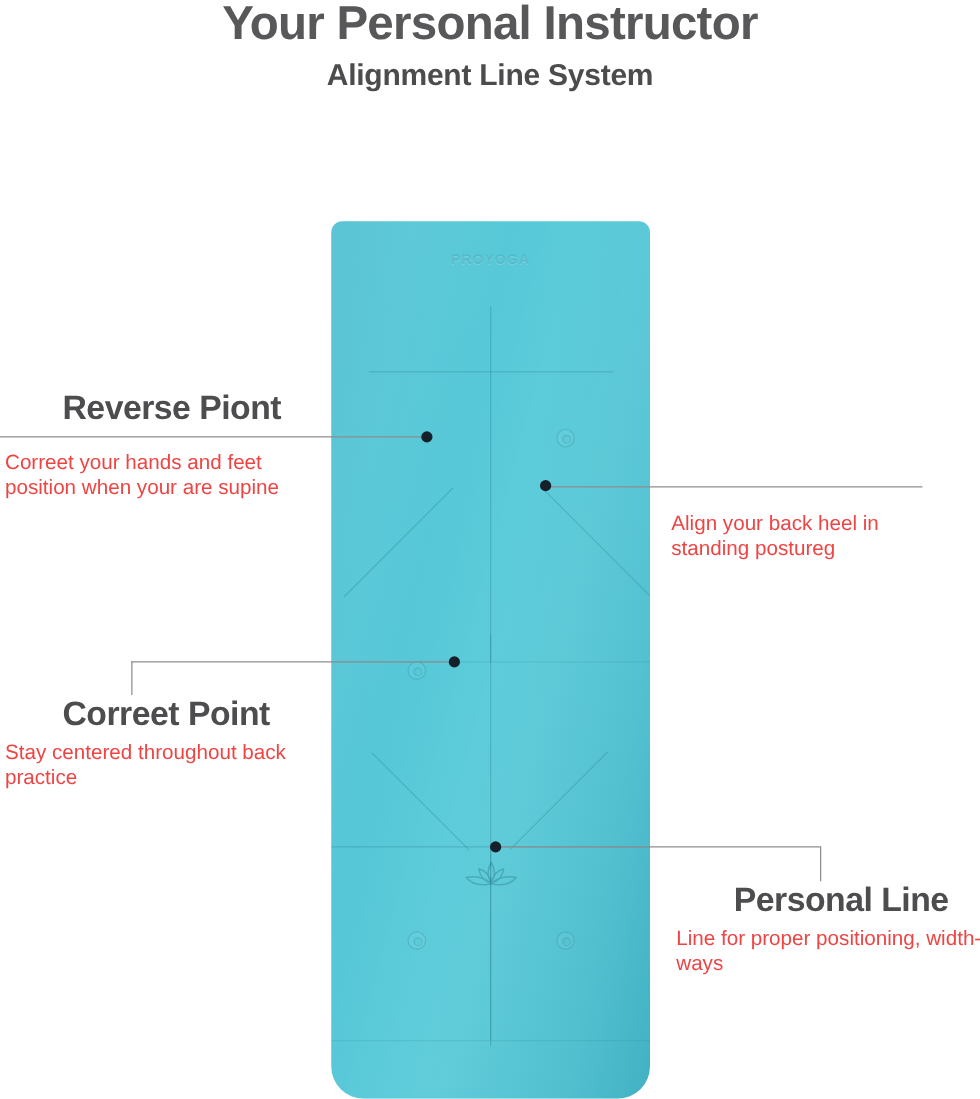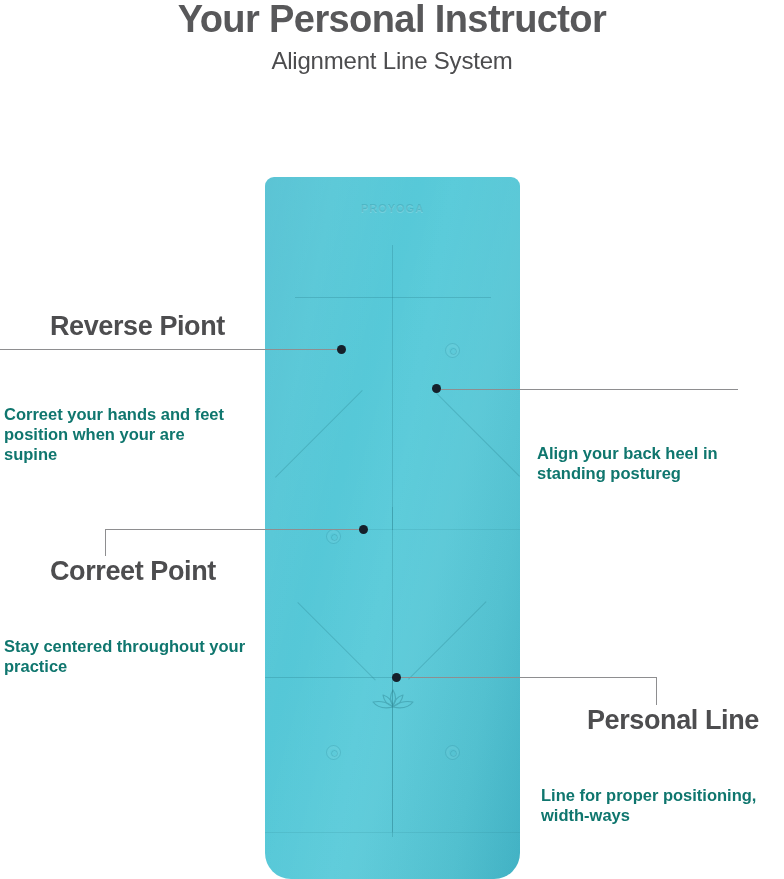--- a/index.html
+++ b/index.html
@@ -14,21 +14,21 @@
   
   .hdr-title {
     position:absolute; left:0; top:-2px; width:784px;
     text-align:center;
     font-size:38px; font-weight:bold; letter-spacing:-0.6px;
     color:#58585a;
   }
   .hdr-sub {
     position:absolute; left:0; top:47px; width:784px;
     text-align:center;
-    font-size:24px; font-weight:400; letter-spacing:-0.2px;
+    font-size:24px; font-weight:700; letter-spacing:-0.2px;
     color:#4c4c4e;
   }
 
   
   .mat {
     position:absolute; left:265px; top:177px;
     width:255px; height:702px;
     background:linear-gradient(100deg,#49bdd0 0%,#54c6d6 18%,#58cad9 50%,#4fc2d2 82%,#44b8cb 100%);
     border-radius:9px 9px 26px 26px;
     overflow:hidden;
@@ -78,23 +78,22 @@
     background:#15202b;
   }
 
   .lbl-h {
     position:absolute;
     font-size:27px; font-weight:bold; letter-spacing:-0.4px;
     color:#4d4d4f; white-space:nowrap;margin-left:46px;
   }
   .lbl-b {
     position:absolute;
-    font-size:16.5px; line-height:20px; font-weight:700;
-    color:#0f766e;
-    margin-top:44px;
+    font-size:16.5px; line-height:20px; font-weight:400;
+    color:#ef4444;
   }
   .ra { text-align:right; }
   .deg { font-size:19px; vertical-align:super; line-height:0; }
 </style>
 </head>
 <body>
 
 <div id="page">
 
   <div class="hdr-title">Your Personal Instructor</div>
@@ -139,27 +138,27 @@
     </svg>
   </div>
 
   <div class="lbl-h" style="left:4px; top:311px;">Reverse Piont</div>
   <div class="cl cl-h" style="left:0px; top:349px; width:343px;"></div>
   <div class="dot" style="left:337px; top:345px;"></div>
   <div class="lbl-b" style="left:4px; top:360px; width:230px;">Correet your hands and feet position when your are supine</div>
 
   <div class="cl cl-h" style="left:440px; top:389px; width:298px;"></div>
   <div class="dot" style="left:432px; top:384px;"></div>
-  <div class="lbl-b" style="left:537px; top:399px; width:212px;">Align your back heel in standing postureg</div>
+  <div class="lbl-b" style="left:537px; top:409px; width:212px;">Align your back heel in standing postureg</div>
 
   <div class="cl cl-h" style="left:105px; top:529px; width:262px;"></div>
   <div class="cl cl-v" style="left:105px; top:529px; height:27px;"></div>
   <div class="dot" style="left:359px; top:525px;"></div>
   <div class="lbl-h" style="left:4px; top:556px;">Correet Point</div>
-  <div class="lbl-b" style="left:4px; top:592px; width:250px;">Stay centered throughout your practice</div>
+  <div class="lbl-b" style="left:4px; top:592px; width:250px;">Stay centered throughout back practice</div>
 
   <div class="cl cl-h" style="left:398px; top:677px; width:258px;"></div>
   <div class="cl cl-v" style="left:656px; top:677px; height:28px;"></div>
   <div class="dot" style="left:392px; top:673px;"></div>
   <div class="lbl-h" style="left:541px; top:705px;">Personal Line</div>
   <div class="lbl-b" style="left:541px; top:741px; width:245px;">Line for proper positioning, width-ways</div>
 
 </div>
 
 </body></html>

